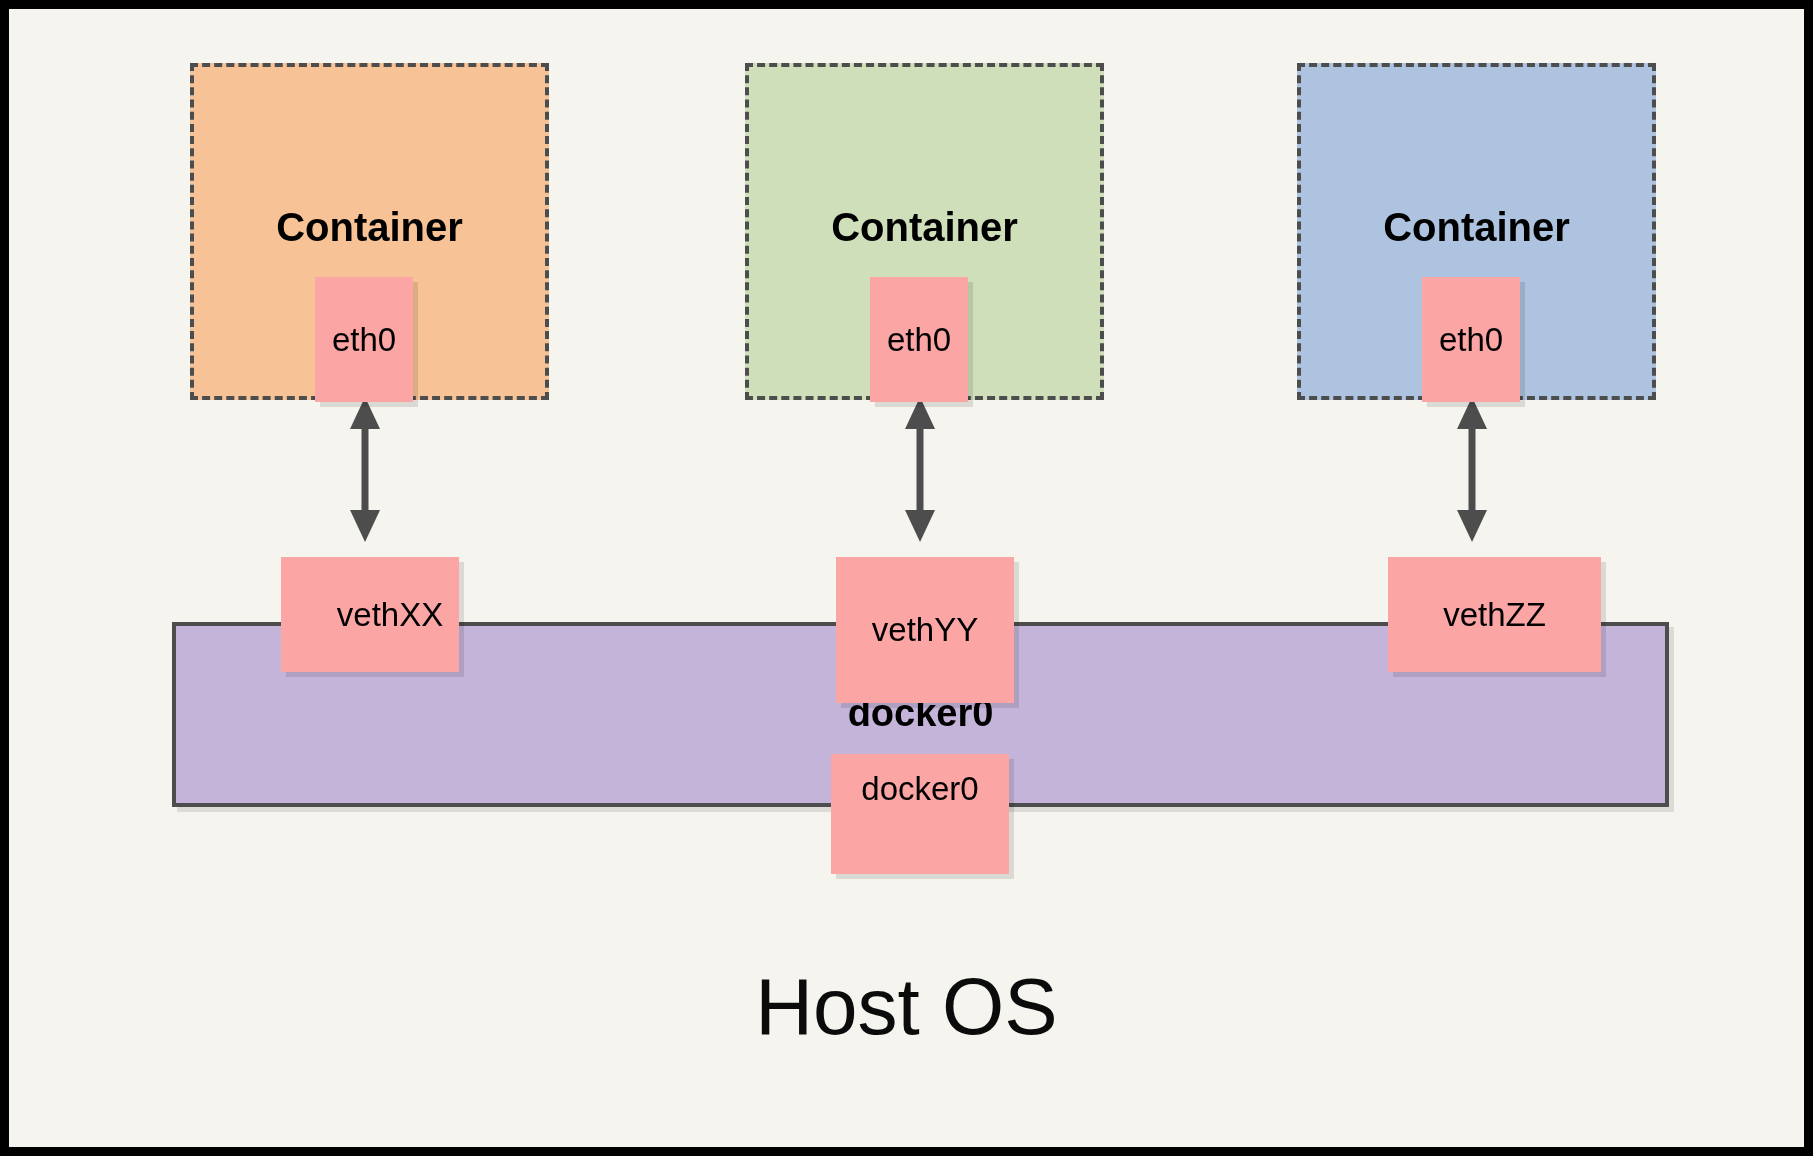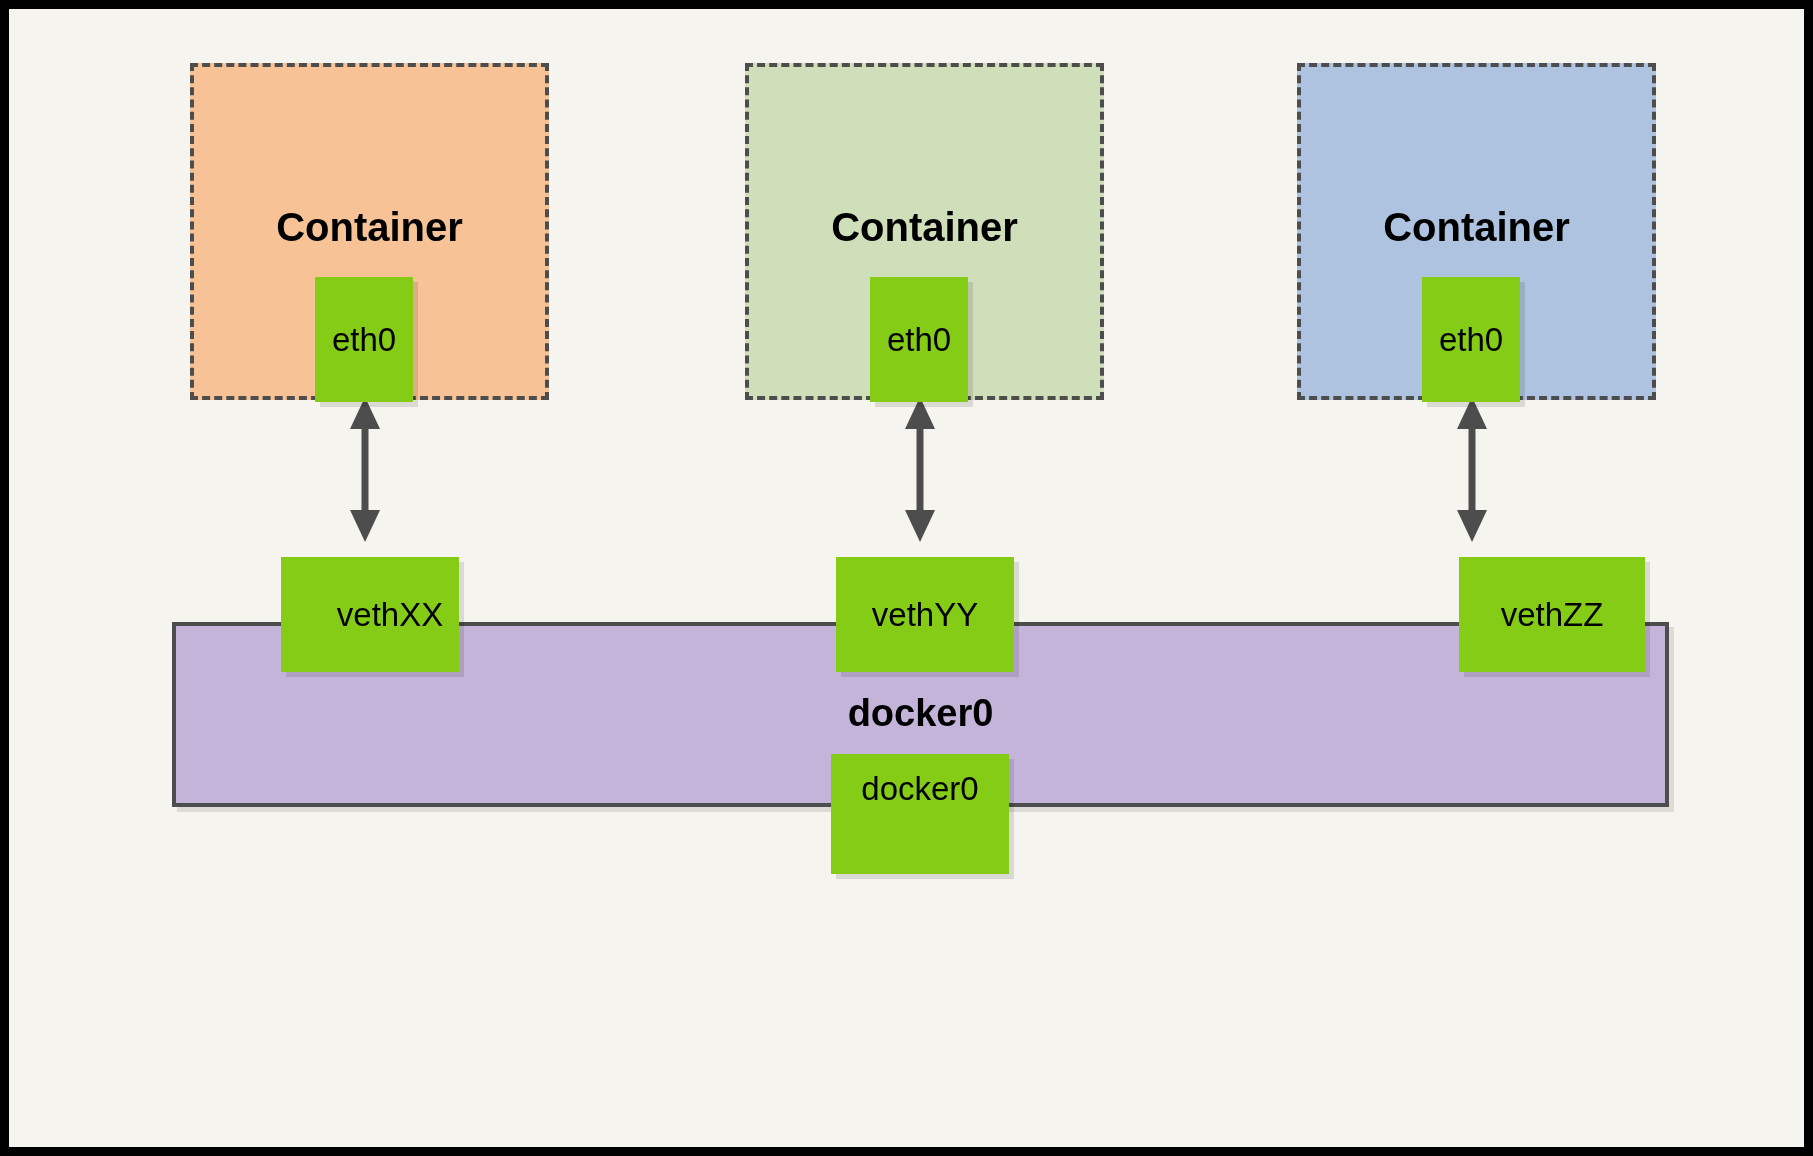--- a/index.html
+++ b/index.html
@@ -34,21 +34,21 @@
     text-align: center;
     font-size: 40px;
     font-weight: bold;
     color: #000000;
     letter-spacing: 0px;
   }
 
   
   .iface {
     position: absolute;
-    background: #84cc16;
+    background: #fca5a5;
     box-shadow: 5px 5px 0 rgba(0,0,0,0.11);
     display: flex;
     align-items: center;
     justify-content: center;
     font-size: 33px;
     color: #000000;
     box-sizing: border-box;
     z-index: 6;
   }
   .iface.top-label {
@@ -135,21 +135,22 @@
     <polygon points="16,0 31,32 1,32" fill="#4d4d4d"></polygon>
     <polygon points="16,145 31,113 1,113" fill="#4d4d4d"></polygon>
   </svg>
 
   <div id="bridge-bar" style="left:163px; top:613px; width:1497px; height:185px;"></div>
 
   <div id="bridge-title" style="left:163px; width:1497px; top:683px;">docker0</div>
 
   <div class="iface" style="left:272px; top:548px; width:178px; height:115px;padding-left:40px;">vethXX</div>
 
-  <div class="iface" style="left:827px; top:548px; width:178px; height:115px;">vethYY</div>
+  <div class="iface" style="left:827px; top:548px; width:178px; height:146px;">vethYY</div>
 
-  <div class="iface" style="left:1450px; top:548px; width:186px; height:115px;">vethZZ</div>
+  <div class="iface" style="left:1379px; top:548px; width:213px; height:115px;">vethZZ</div>
 
   <div class="iface top-label" style="left:822px; top:745px; width:178px; height:120px; padding-top:16px;">docker0</div>
 
 
+  <div id="host-os-label" style="top:952px;">Host OS</div>
 
 </div>
 
 </body></html>

